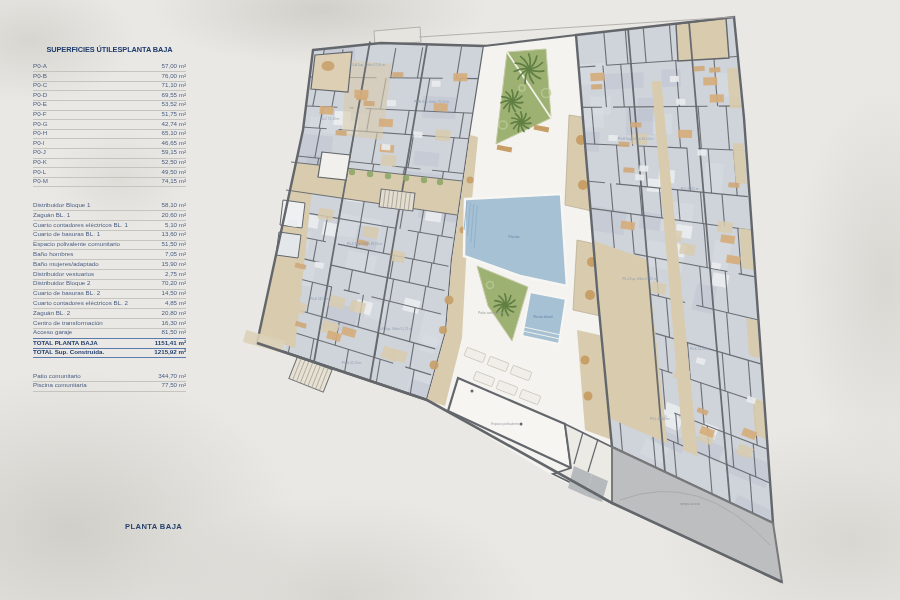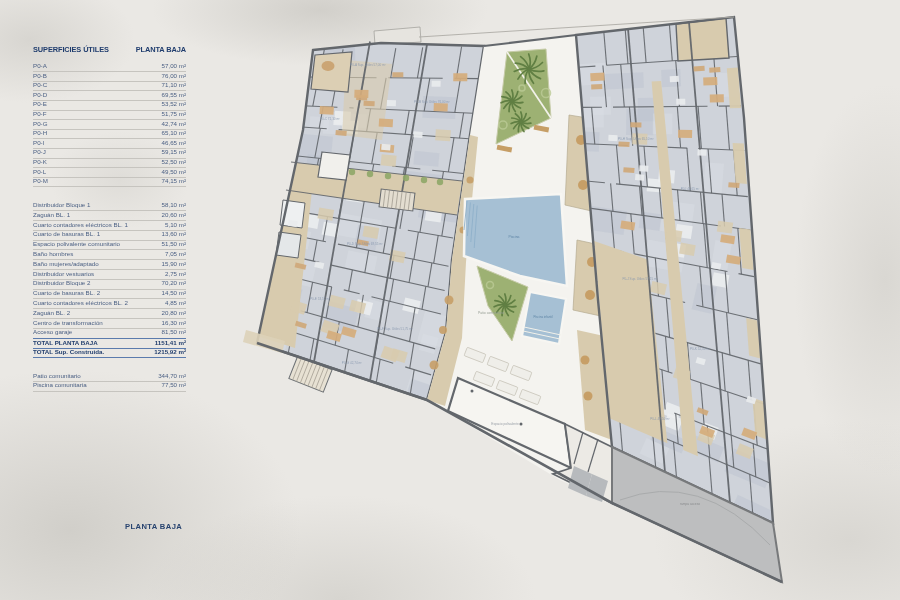--- a/index.html
+++ b/index.html
@@ -5,21 +5,21 @@
 .page{position:relative;width:900px;height:600px;overflow:hidden;
 font-family:"Liberation Sans",sans-serif;background-color:#eae8e4;
 background-image:
 radial-gradient(ellipse 240px 80px at 320px 10px, rgba(193,191,185,.6), rgba(193,191,185,0) 70%),
 radial-gradient(ellipse 150px 90px at 30px 40px, rgba(197,195,189,.5), rgba(197,195,189,0) 70%),
 radial-gradient(ellipse 330px 230px at 70px 530px, rgba(192,190,184,.6), rgba(192,190,184,0) 70%),
 radial-gradient(ellipse 280px 150px at 340px 600px, rgba(196,194,188,.5), rgba(196,194,188,0) 70%),
 radial-gradient(ellipse 130px 280px at 885px 280px, rgba(197,195,189,.45), rgba(197,195,189,0) 70%),
 radial-gradient(ellipse 280px 170px at 850px 540px, rgba(196,194,188,.45), rgba(196,194,188,0) 70%),
 radial-gradient(ellipse 100px 70px at 120px 180px, rgba(201,199,193,.35), rgba(201,199,193,0) 70%);}
-.hdr{position:absolute;left:33px;top:45px;width:153px;display:flex;justify-content:space-between;
+.hdr{position:absolute;left:33px;top:45px;width:153px;display:flex;justify-content:center;
 font-size:7.4px;font-weight:bold;color:#1f3c6d;letter-spacing:-0.1px;white-space:nowrap}
 .row{position:absolute;left:33px;width:153px;height:9.3px;display:flex;justify-content:space-between;
 font-size:6.2px;color:#4a5f83;border-bottom:0.7px solid #c6c4bf;letter-spacing:0px}
 .row span{white-space:nowrap}
 .tot{color:#24406f;font-weight:bold;border-bottom:1px solid #5b7bad}
 .topline{border-top:1px solid #5b7bad}
 .blabel{position:absolute;left:125px;top:522px;font-size:7.6px;font-weight:bold;color:#27436f;letter-spacing:.4px}
 </style></head><body>
 <div class="page">
 

